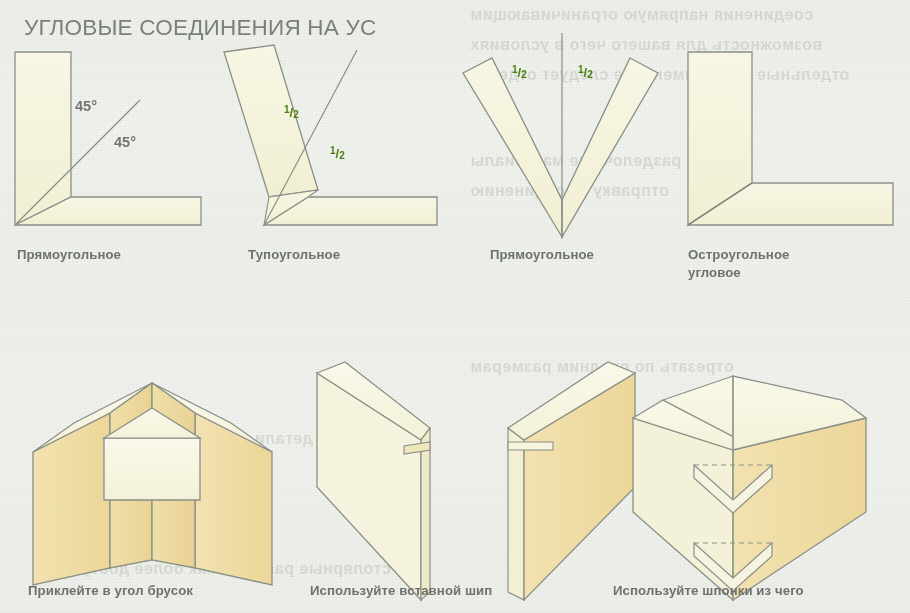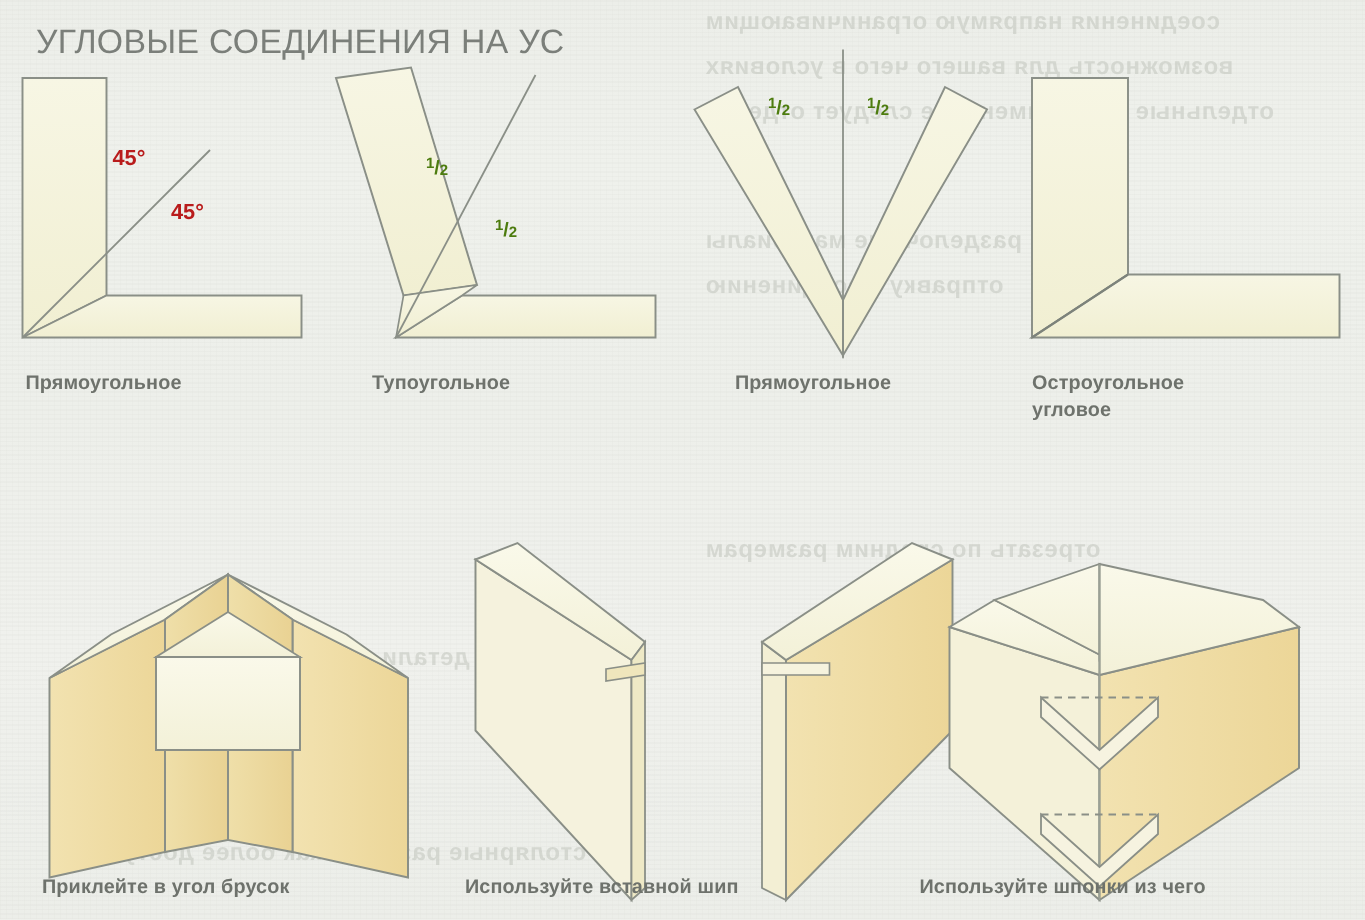--- a/index.html
+++ b/index.html
@@ -58,21 +58,21 @@
     color:#6e726c;
     line-height:18px;
     white-space:pre-line;
     letter-spacing:.1px;
   }
 
   .ang{
     position:absolute;
     font-size:14.5px;
     font-weight:700;
-    color:#b91c1c;
+    color:#737373;
     white-space:nowrap;
   }
   .frac{
     position:absolute;
     font-size:13px;
     font-weight:700;
     color:#4d7c0f;
     white-space:nowrap;
   }
   .frac sup{font-size:10px;vertical-align:.42em;}

